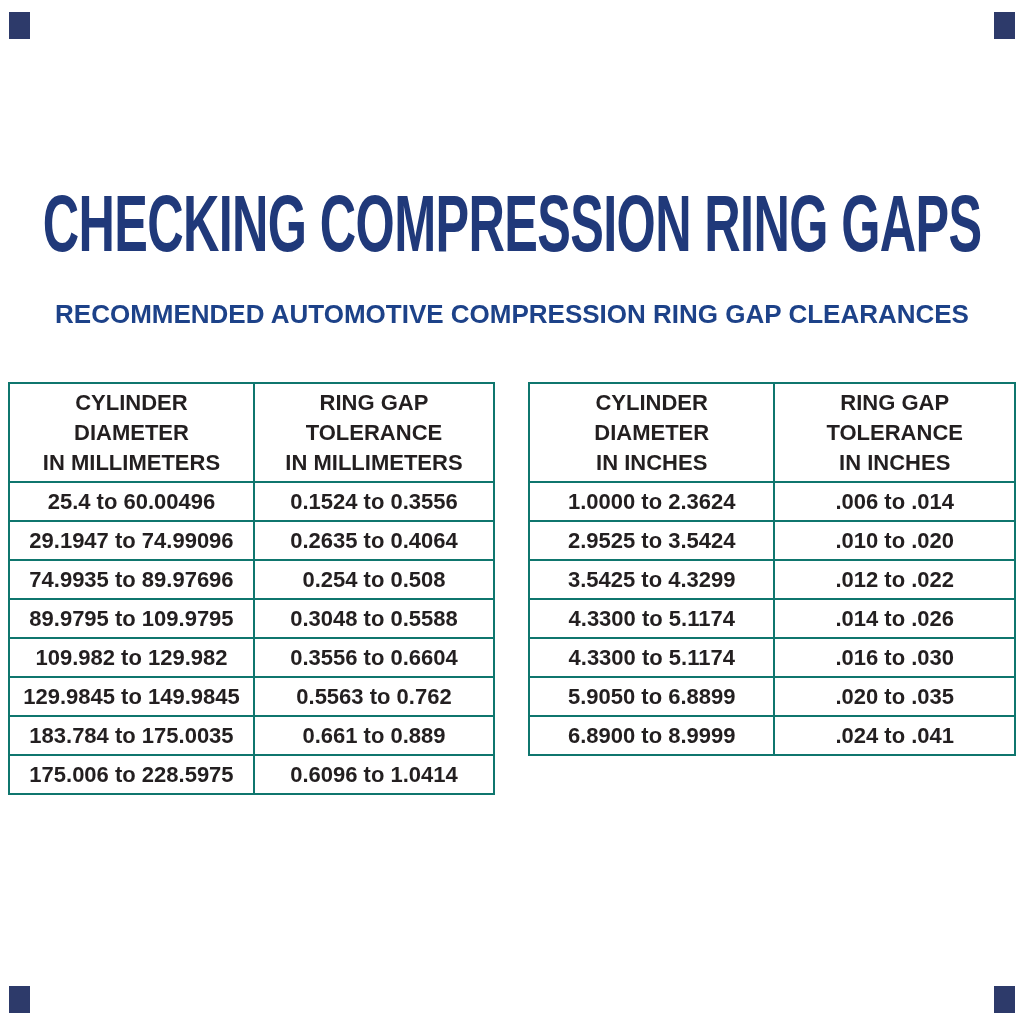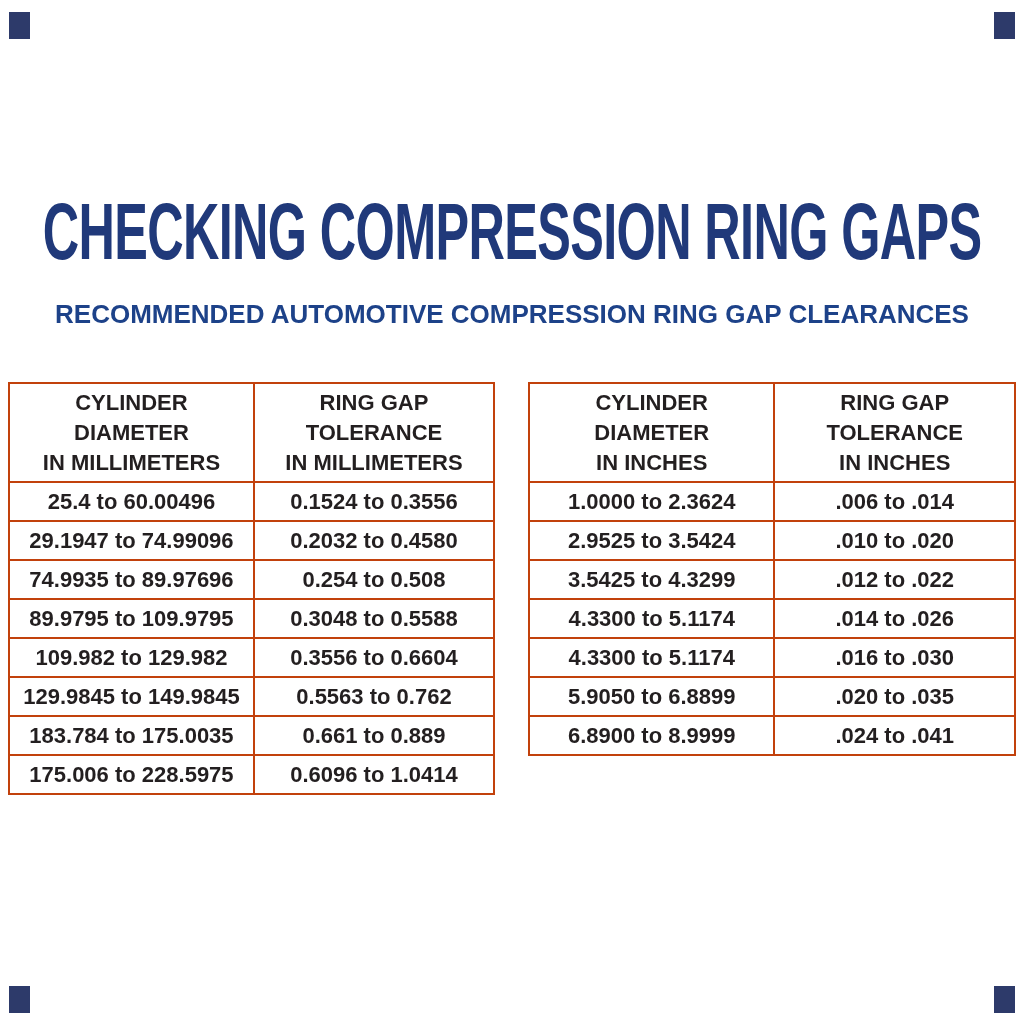--- a/index.html
+++ b/index.html
@@ -23,21 +23,21 @@
     background: #2d3a6a;
   }
   .corner-tl { left: 9px;  top: 12px; }
   .corner-tr { left: 994px; top: 12px; }
   .corner-bl { left: 9px;  top: 986px; }
   .corner-br { left: 994px; top: 986px; }
 
   
   .title-wrap {
     position: absolute;
-    top: 192px;
+    top: 184px;
     left: 0;
     width: 1024px;
     display: flex;
     justify-content: center;
   }
   .title-text {
     white-space: nowrap;
     font-weight: bold;
     font-size: 80px;
     line-height: 80px;
@@ -71,21 +71,21 @@
     top: 382px;
     border-collapse: collapse;
     table-layout: fixed;
     background: #ffffff;
   }
   .gap-table.mm   { left: 8px;   width: 487px; }
   .gap-table.inch { left: 528px; width: 488px; }
 
   .gap-table th,
   .gap-table td {
-    border: 2px solid #c2410c;
+    border: 2px solid #0f766e;
     text-align: center;
     vertical-align: middle;
     color: #231f20;
     padding: 0;
   }
   .gap-table th {
     height: 97px;
     font-size: 22px;
     font-weight: bold;
     line-height: 30px;
@@ -135,21 +135,21 @@
     </tr>
   </thead>
   <tbody>
 
   <tr>
       <td>25.4 to 60.00496</td>
       <td>0.1524 to 0.3556</td>
     </tr>
       <tr>
       <td>29.1947 to 74.99096</td>
-      <td>0.2032 to 0.4580</td>
+      <td>0.2635 to 0.4064</td>
     </tr>
       <tr>
       <td>74.9935 to 89.97696</td>
       <td>0.254 to 0.508</td>
     </tr>
       <tr>
       <td>89.9795 to 109.9795</td>
       <td>0.3048 to 0.5588</td>
     </tr>
       <tr>

